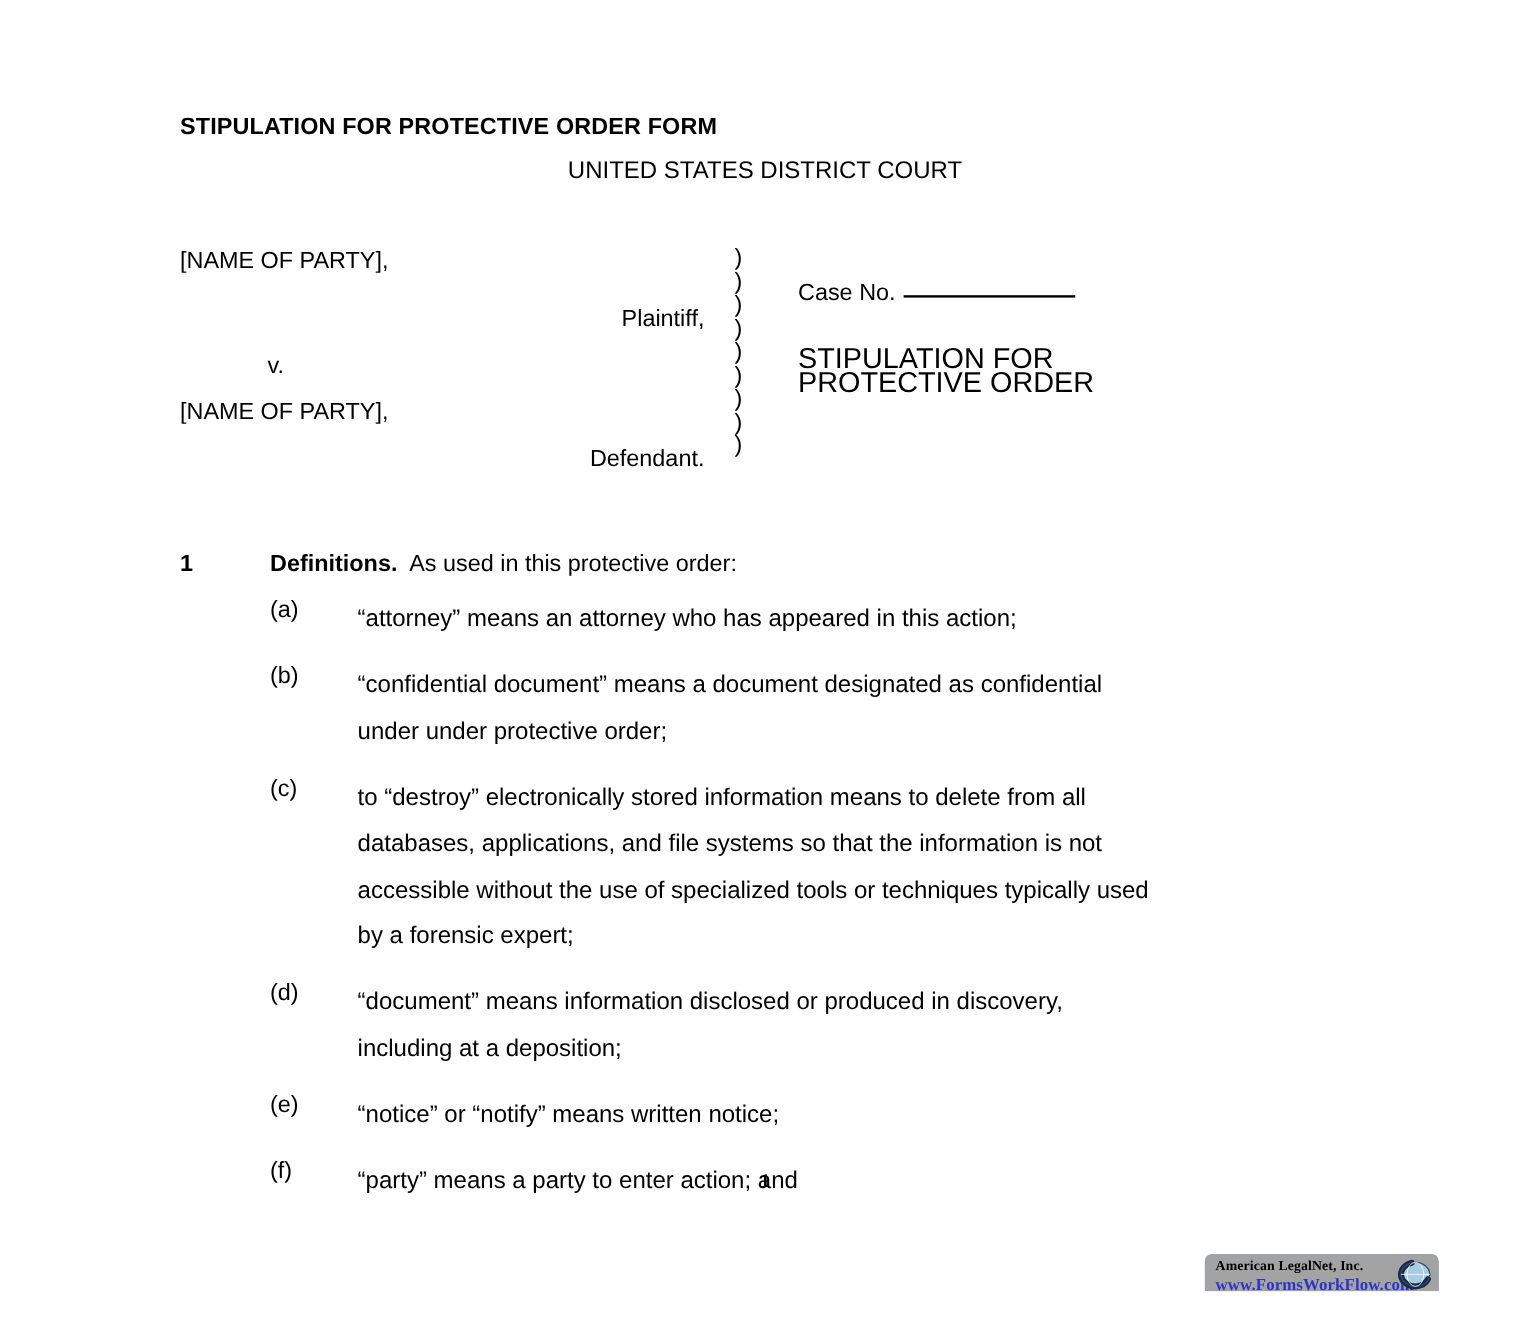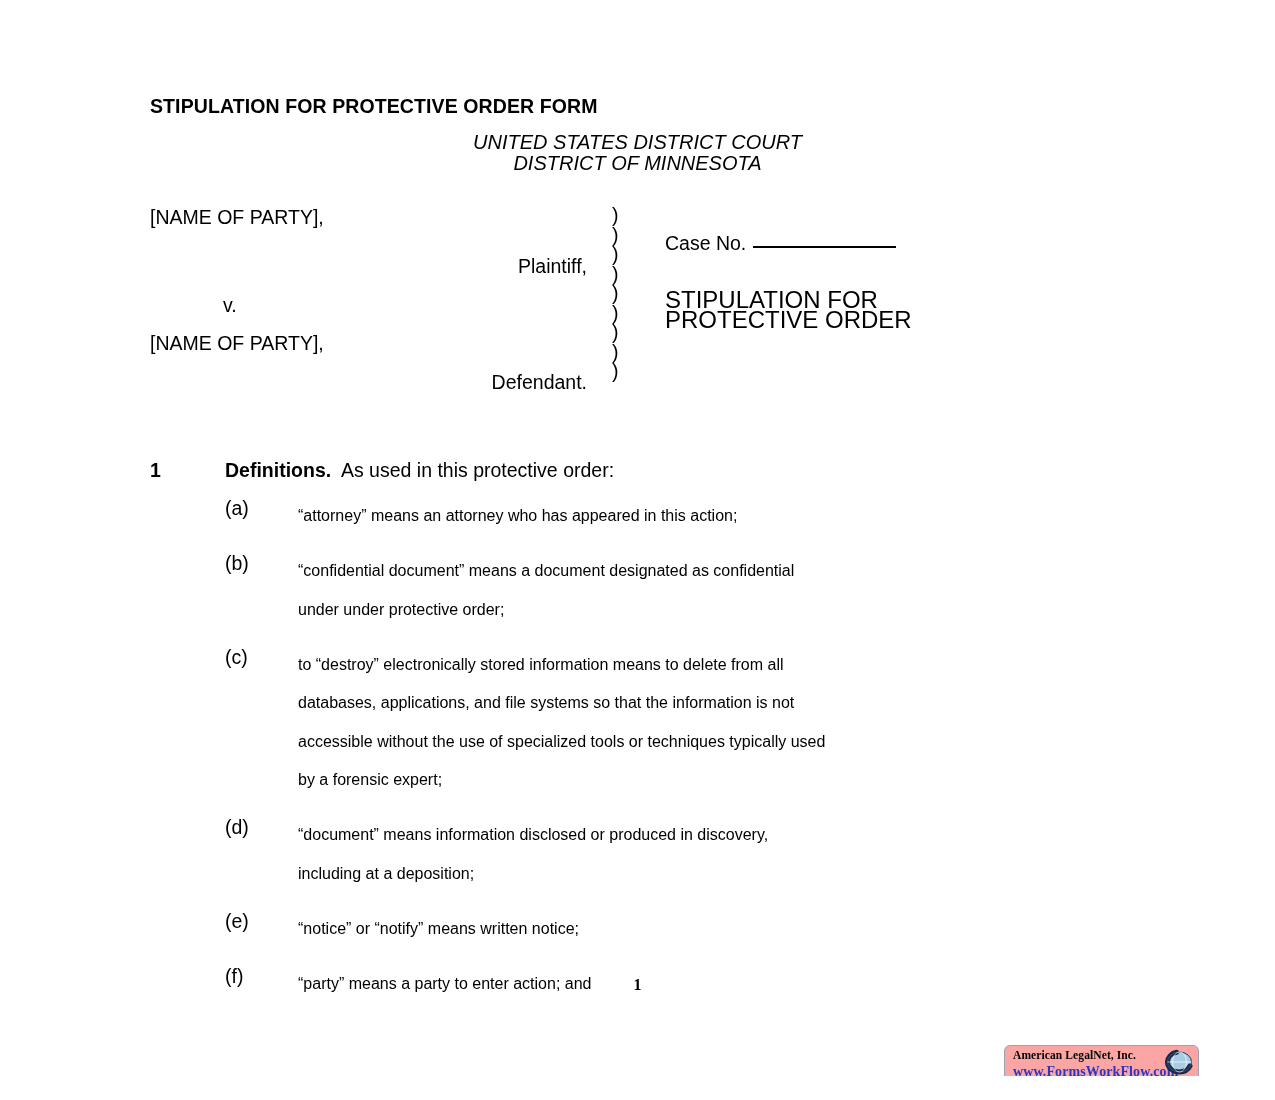--- a/index.html
+++ b/index.html
@@ -35,21 +35,20 @@
 
   
   #court-heading {
     left: 150px;
     top: 132px;
     width: 975px;
     text-align: center;
     font-size: 20px;
     line-height: 21px;
     white-space: nowrap;
-    font-style: italic;
   }
   #court-heading .line { display: block; }
 
   
   #caption {
     left: 150px;
     top: 206px;
     width: 980px;
     height: 185px;
   }
@@ -152,21 +151,21 @@
   }
   .def-letter {
     position: absolute;
     left: 0px;
     top: 0px;
     font-size: 19.5px;
     line-height: 22px;
   }
   .def-text {
     margin-left: 73px;
-    font-size: 16px;
+    font-size: 20px;
     line-height: 38.5px;
   }
   .def-text .line { display: block; white-space: nowrap; }
 
   
   #page-number {
     left: 0px;
     top: 976px;
     width: 1275px;
     text-align: center;
@@ -176,21 +175,21 @@
   }
 
   
   #footer-badge {
     left: 1004px;
     top: 1045px;
     width: 195px;
     height: 36px;
     border: 1px solid #9aa3ad;
     border-radius: 6px;
-    background: #fca5a5;
+    background: #a3a3a3;
     box-sizing: border-box;
   }
   #badge-company {
     position: absolute;
     left: 8px;
     top: 3px;
     font-family: "Liberation Serif", serif;
     font-weight: bold;
     font-size: 11.5px;
     color: #000000;
@@ -219,21 +218,20 @@
 </style>
 </head>
 <body>
 
 <div id="page">
 
   <div class="abs" id="doc-title">STIPULATION FOR PROTECTIVE ORDER FORM</div>
 
   <div class="abs" id="court-heading">
     <span class="line">UNITED STATES DISTRICT COURT</span>
-    <span class="line">DISTRICT OF MINNESOTA</span>
   </div>
 
   <div class="abs" id="caption">
 
     <div class="cap-party" id="party-plaintiff-name">[NAME OF PARTY],</div>
 
     <div class="cap-role" id="role-plaintiff">Plaintiff,</div>
 
     <div id="party-v">v.</div>
 

